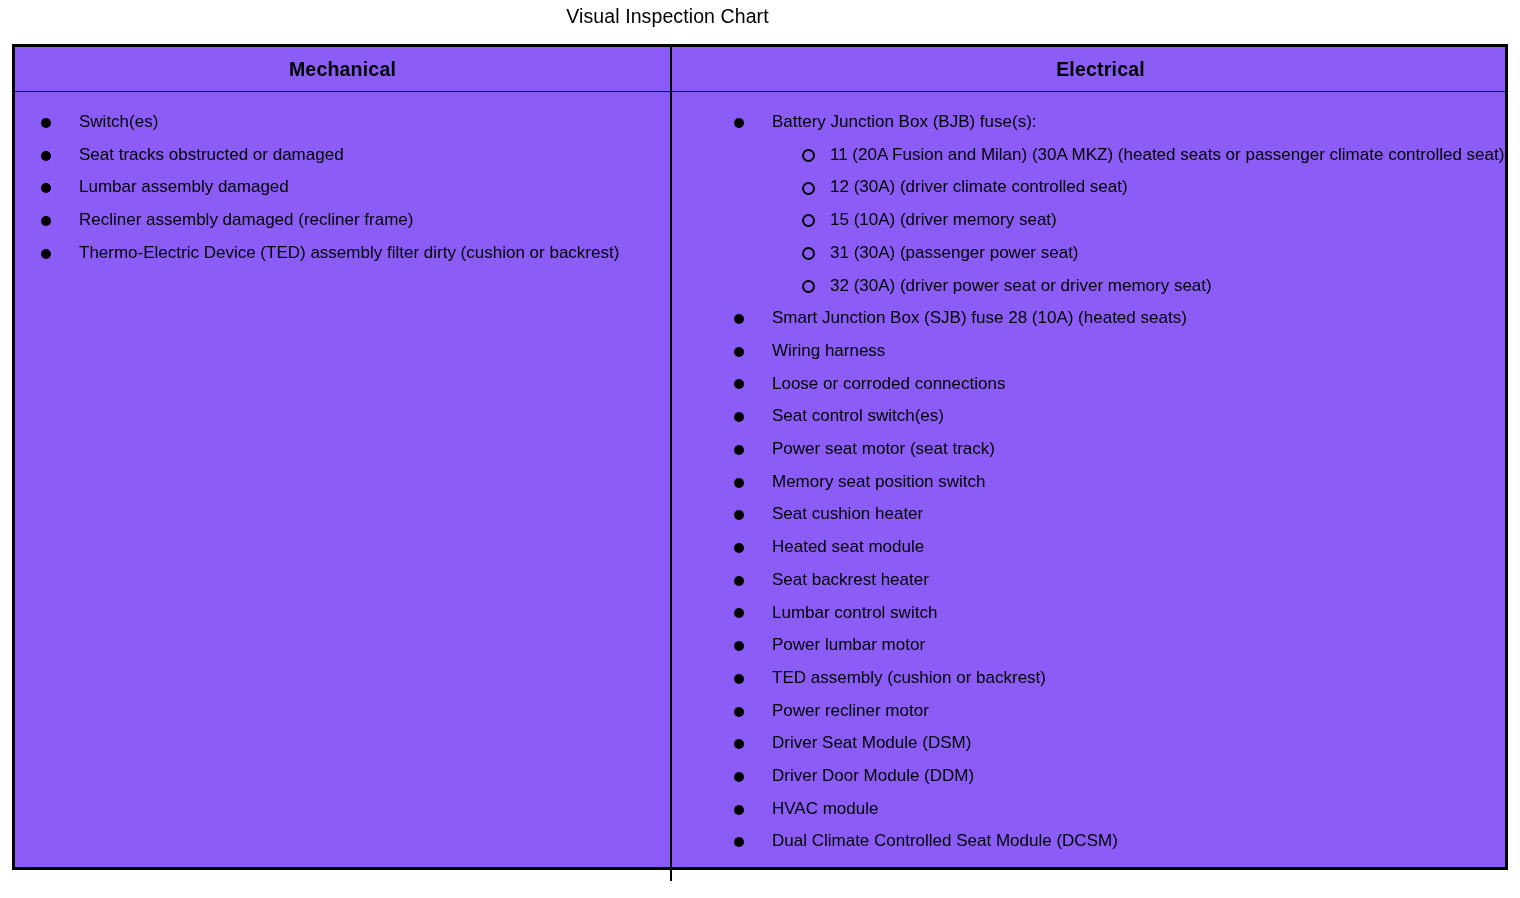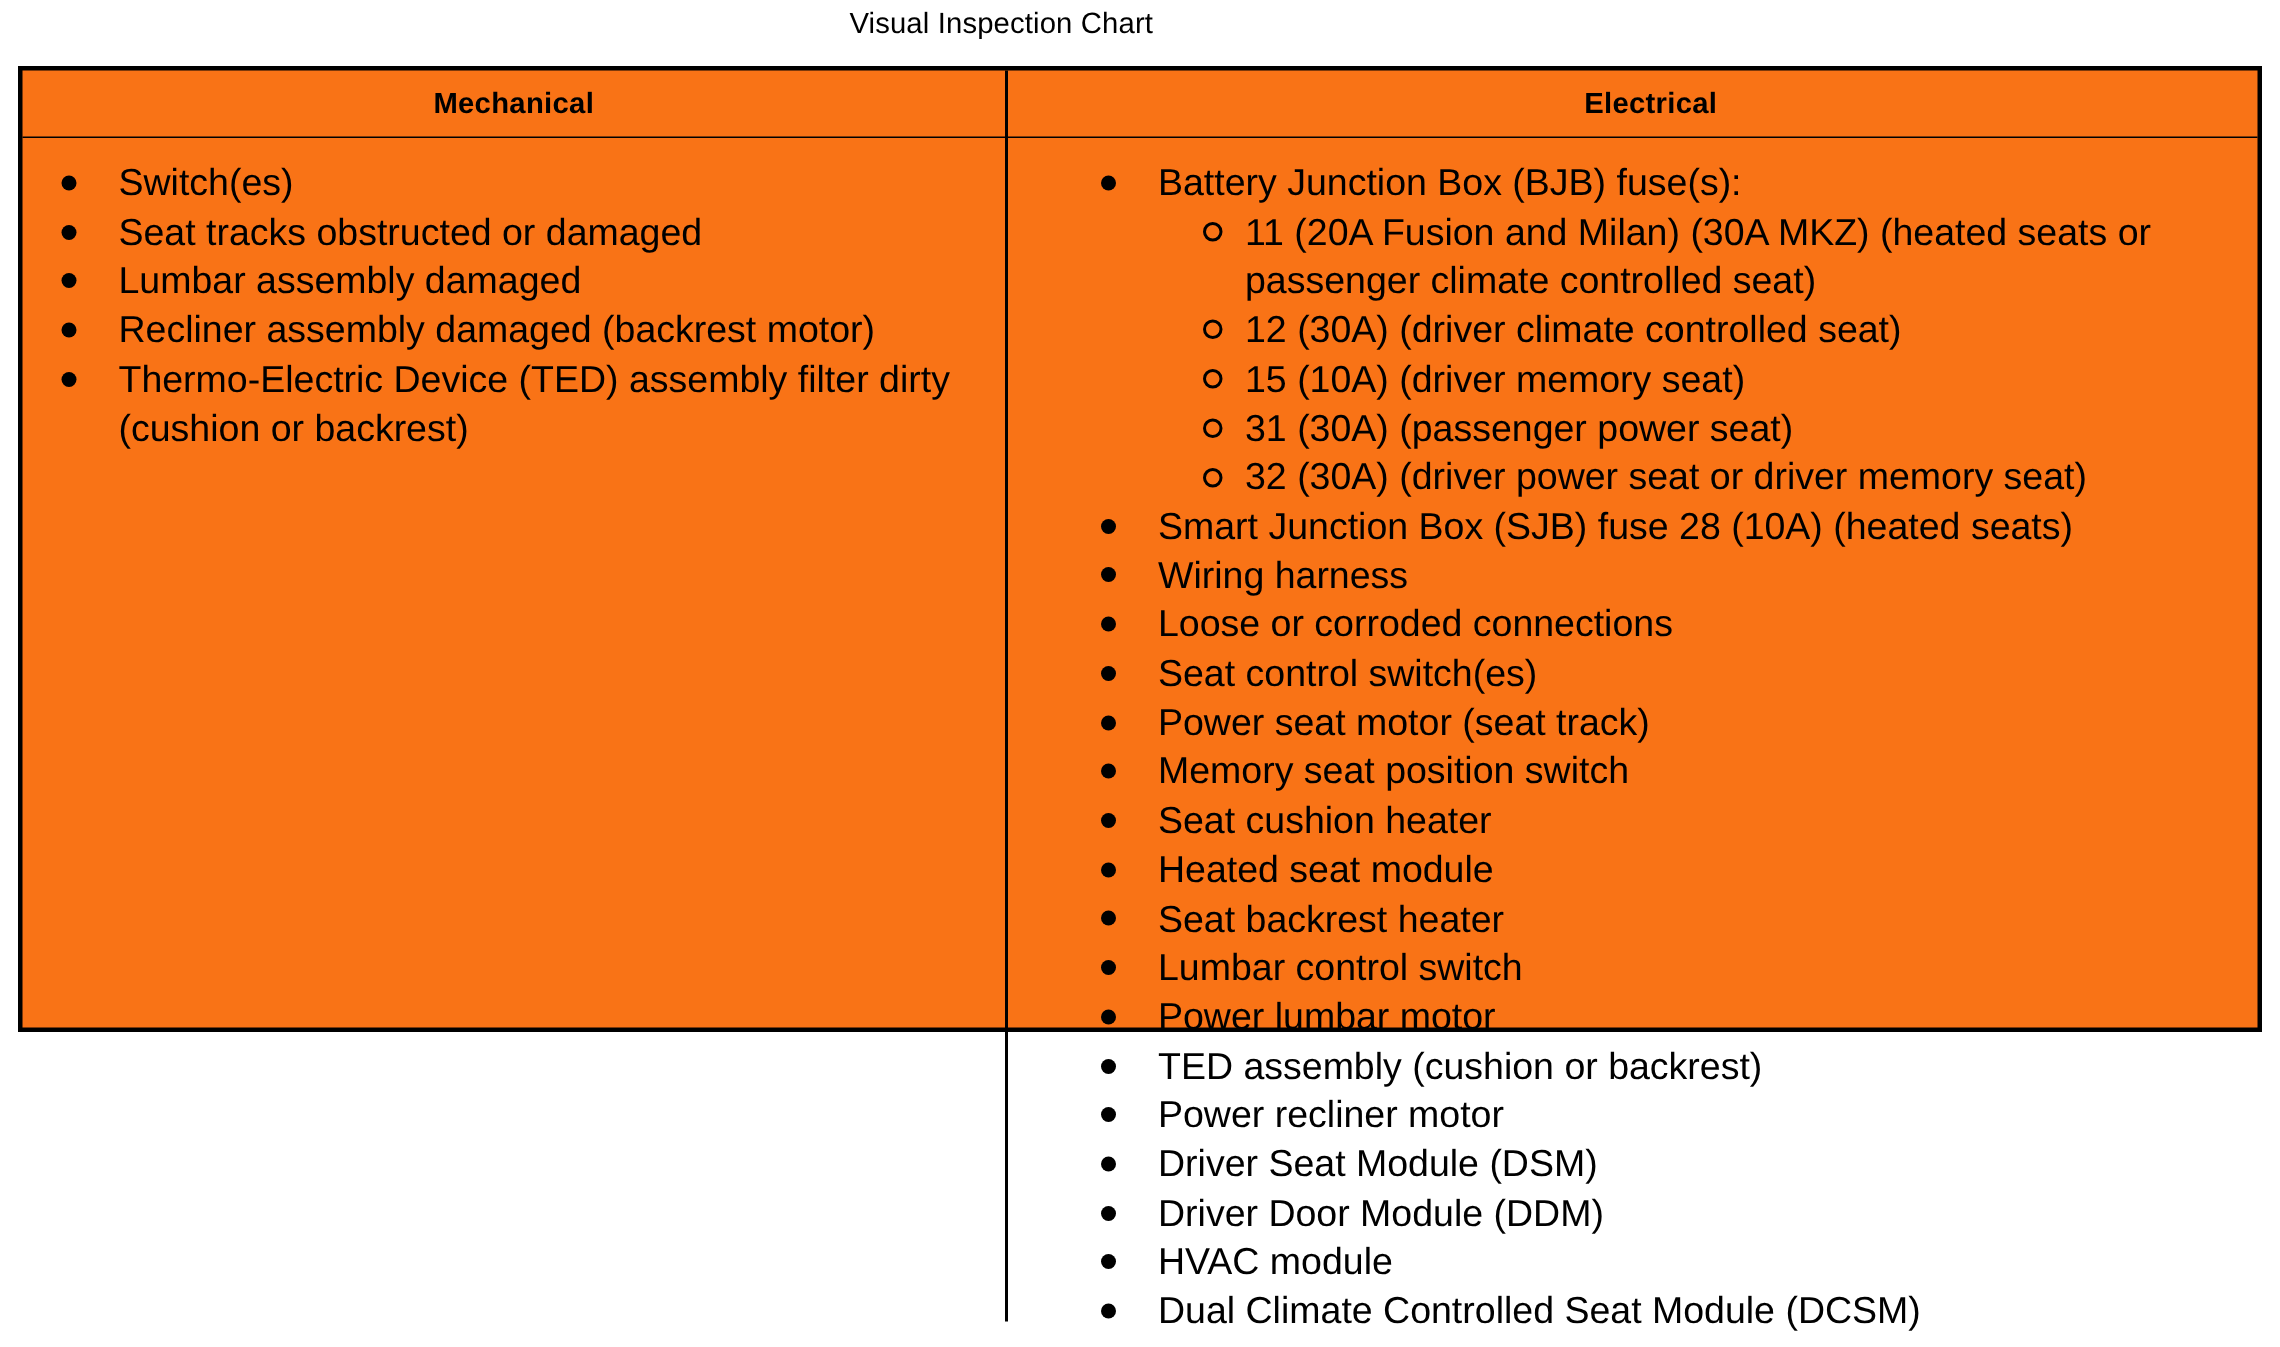--- a/index.html
+++ b/index.html
@@ -31,25 +31,25 @@
     font-weight: normal;
     line-height: 24px;
     letter-spacing: 0.1px;
   }
 
   .inspection-table {
     position: absolute;
     left: 12px;
     top: 44px;
     width: 1496px;
-    height: 644px;
+    height: 826px;
     box-sizing: border-box;
     border: 3px solid #000000;
     border-collapse: collapse;
-    background: #f97316;
+    background: #8b5cf6;
   }
 
   .table-inner {
     position: relative;
     width: 100%;
     height: 100%;
   }
 
   
   .header-row {
@@ -103,21 +103,21 @@
   }
 
   ul.bullet-list {
     list-style: none;
     margin: 0;
     padding: 0;
   }
 
   li.bullet-item {
     position: relative;
-    font-size: 25px;
+    font-size: 17px;
     line-height: 32.7px;
     padding-left: 38px;
     margin: 0;
   }
   
   .body-col.mechanical li.bullet-item { margin-left: 26px; }
   .body-col.electrical li.bullet-item { margin-left: 30px; }
 
   li.bullet-item > .bullet-marker {
     position: absolute;
@@ -188,21 +188,21 @@
           <li class="bullet-item">
             <span class="bullet-marker"><span class="disc"></span></span>
             <span class="bullet-text">Seat tracks obstructed or damaged</span>
           </li>
           <li class="bullet-item">
             <span class="bullet-marker"><span class="disc"></span></span>
             <span class="bullet-text">Lumbar assembly damaged</span>
           </li>
           <li class="bullet-item">
             <span class="bullet-marker"><span class="disc"></span></span>
-            <span class="bullet-text">Recliner assembly damaged (backrest motor)</span>
+            <span class="bullet-text">Recliner assembly damaged (recliner frame)</span>
           </li>
           <li class="bullet-item">
             <span class="bullet-marker"><span class="disc"></span></span>
             <span class="bullet-text">Thermo-Electric Device (TED) assembly filter dirty (cushion or backrest)</span>
           </li>
         </ul>
       </div>
 
       <div class="body-col electrical">
         <ul class="bullet-list">

